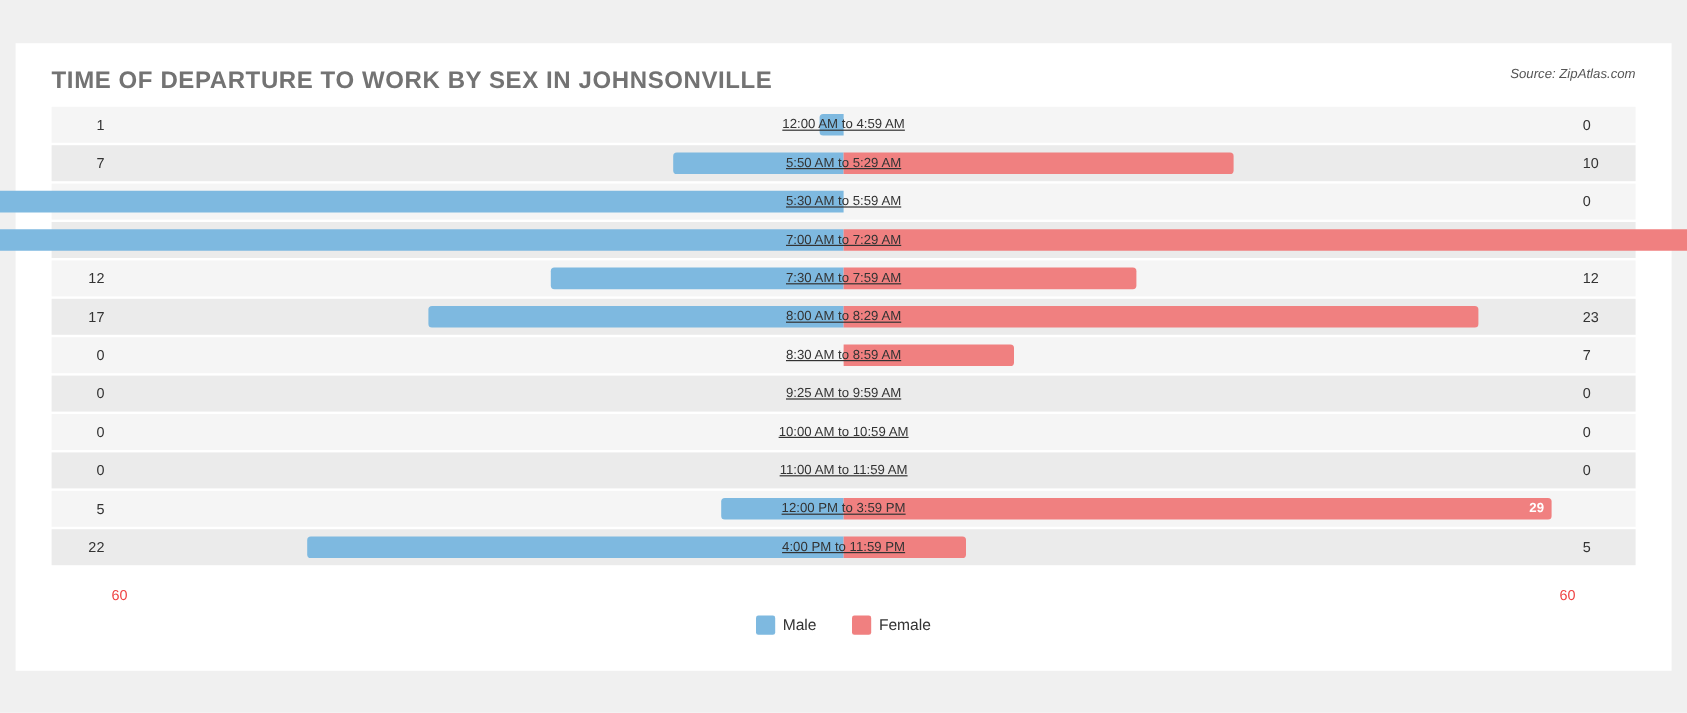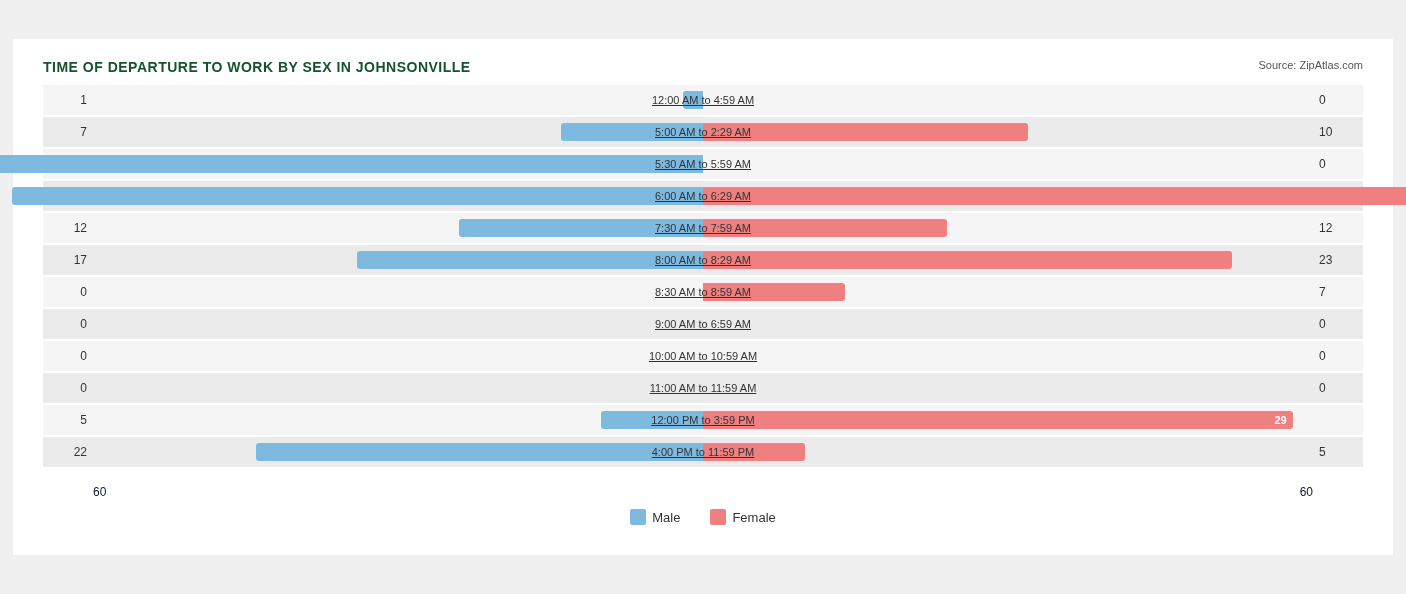--- a/index.html
+++ b/index.html
@@ -12,33 +12,34 @@
       align-items: center;
       justify-content: center;
     }
     .chart-container {
       background: #fff;
       width: 1380px;
       padding: 20px 30px 30px 30px;
       position: relative;
     }
     .chart-title {
-      font-size: 14px;
+      font-size: 20px;
       font-weight: bold;
       text-transform: uppercase;
       letter-spacing: 0.5px;
-      color: #14532d;
+      color: #737373;
       margin-bottom: 4px;
     }
     .source {
       position: absolute;
       top: 20px;
       right: 30px;
       font-size: 11px;
       color: #555;
+      font-style: italic;
     }
     .chart-area {
       margin-top: 10px;
       position: relative;
     }
     .row {
       display: flex;
       align-items: center;
       height: 30px;
       margin-bottom: 2px;
@@ -122,21 +123,21 @@
       margin-top: 2px;
     }
     .axis-left-space {
       width: 50px;
     }
     .axis-labels {
       flex: 1;
       display: flex;
       justify-content: space-between;
       font-size: 12px;
-      color: #0f172a;
+      color: #ef4444;
       padding: 0;
       margin-top: 16px;
     }
     .axis-right-space {
       width: 50px;
     }
   </style>
 </head>
 <body>
 
@@ -151,38 +152,38 @@
           <div class="bar-left" style="width: 1.66667%; top: 50%; transform: translateY(-50%);"></div>
           <div class="center-label">12:00 AM to 4:59 AM</div>
         </div>
         <div class="right-val">0</div>
       </div>
       <div class="row">
         <div class="left-val">7</div>
         <div class="bars-area">
           <div class="bar-left" style="width: 11.6667%; top: 50%; transform: translateY(-50%);"></div>
           <div class="bar-right" style="width: 26.6667%; top: 50%; transform: translateY(-50%);"></div>
-          <div class="center-label">5:00 AM to 2:29 AM</div>
+          <div class="center-label">5:50 AM to 5:29 AM</div>
         </div>
         <div class="right-val">10</div>
       </div>
       <div class="row">
         <div class="left-val">35</div>
         <div class="bars-area">
           <div class="bar-left" style="width: 58.3333%; top: 50%; transform: translateY(-50%);"></div>
           <div class="center-label">5:30 AM to 5:59 AM</div>
         </div>
         <div class="right-val">0</div>
       </div>
       <div class="row">
-        <div class="left-val">34</div>
-        <div class="bars-area">
-          <div class="bar-left" style="width: 56.6667%; top: 50%; transform: translateY(-50%);"></div>
-          <div class="bar-right" style="width: 63.3333%; top: 50%; transform: translateY(-50%);"></div>
-          <div class="center-label">6:00 AM to 6:29 AM</div>
+        <div class="left-val"></div>
+        <div class="bars-area">
+          <div class="bar-left" style="width: 63.3333%; top: 50%; transform: translateY(-50%);"></div>
+          <div class="bar-right" style="width: 95%; top: 50%; transform: translateY(-50%);"></div>
+          <div class="center-label">7:00 AM to 7:29 AM</div>
         </div>
         <div class="right-val"></div>
       </div>
       <div class="row">
         <div class="left-val">12</div>
         <div class="bars-area">
           <div class="bar-left" style="width: 20%; top: 50%; transform: translateY(-50%);"></div>
           <div class="bar-right" style="width: 20%; top: 50%; transform: translateY(-50%);"></div>
           <div class="center-label">7:30 AM to 7:59 AM</div>
         </div>
@@ -201,21 +202,21 @@
         <div class="left-val">0</div>
         <div class="bars-area">
           <div class="bar-right" style="width: 11.6667%; top: 50%; transform: translateY(-50%);"></div>
           <div class="center-label">8:30 AM to 8:59 AM</div>
         </div>
         <div class="right-val">7</div>
       </div>
       <div class="row">
         <div class="left-val">0</div>
         <div class="bars-area">
-          <div class="center-label">9:00 AM to 6:59 AM</div>
+          <div class="center-label">9:25 AM to 9:59 AM</div>
         </div>
         <div class="right-val">0</div>
       </div>
       <div class="row">
         <div class="left-val">0</div>
         <div class="bars-area">
           <div class="center-label">10:00 AM to 10:59 AM</div>
         </div>
         <div class="right-val">0</div>
       </div>

